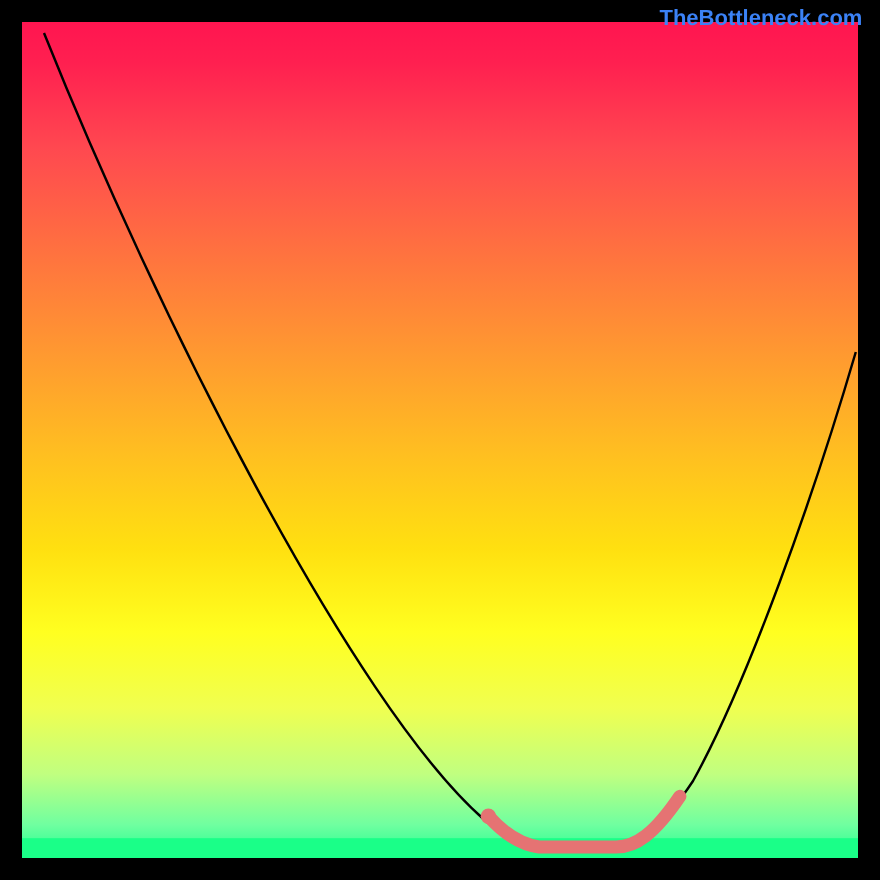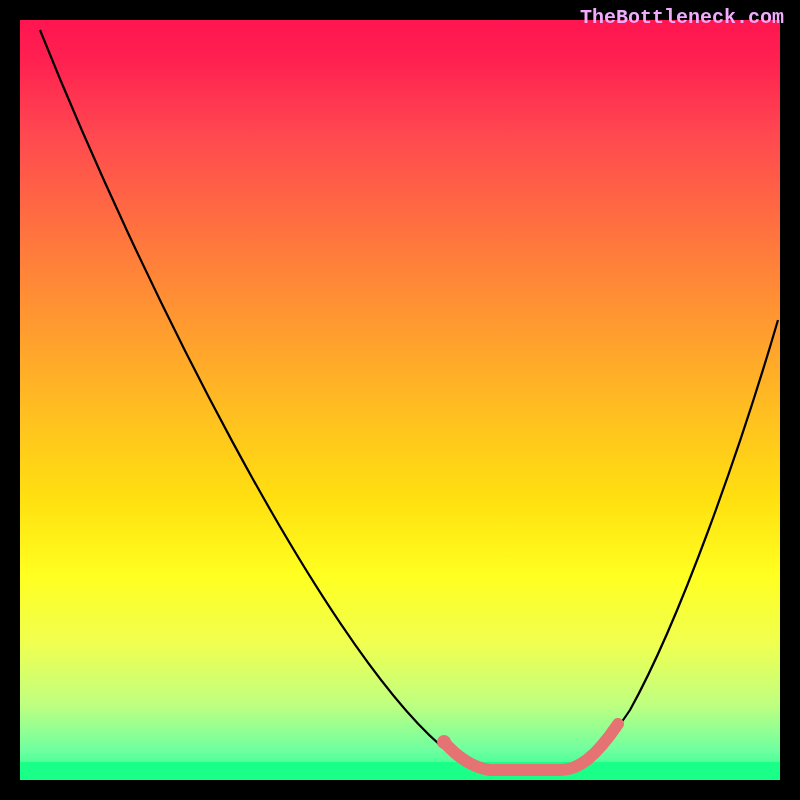--- a/index.html
+++ b/index.html
@@ -8,25 +8,24 @@
     height: 800px;
     background: #000;
     position: relative;
     font-family: Arial, sans-serif;
     overflow: hidden;
   }
   .watermark {
     position: absolute;
     top: 6px;
     right: 16px;
-    color: #f0abfc;
+    color: #3b82f6;
     font-size: 20px;
     font-weight: bold;
     z-index: 10;
-    font-family: Liberation Mono, monospace;
   }
   .plot-area {
     position: absolute;
     left: 20px;
     top: 20px;
     width: 760px;
     height: 760px;
     overflow: hidden;
   }
   .gradient-bg {

